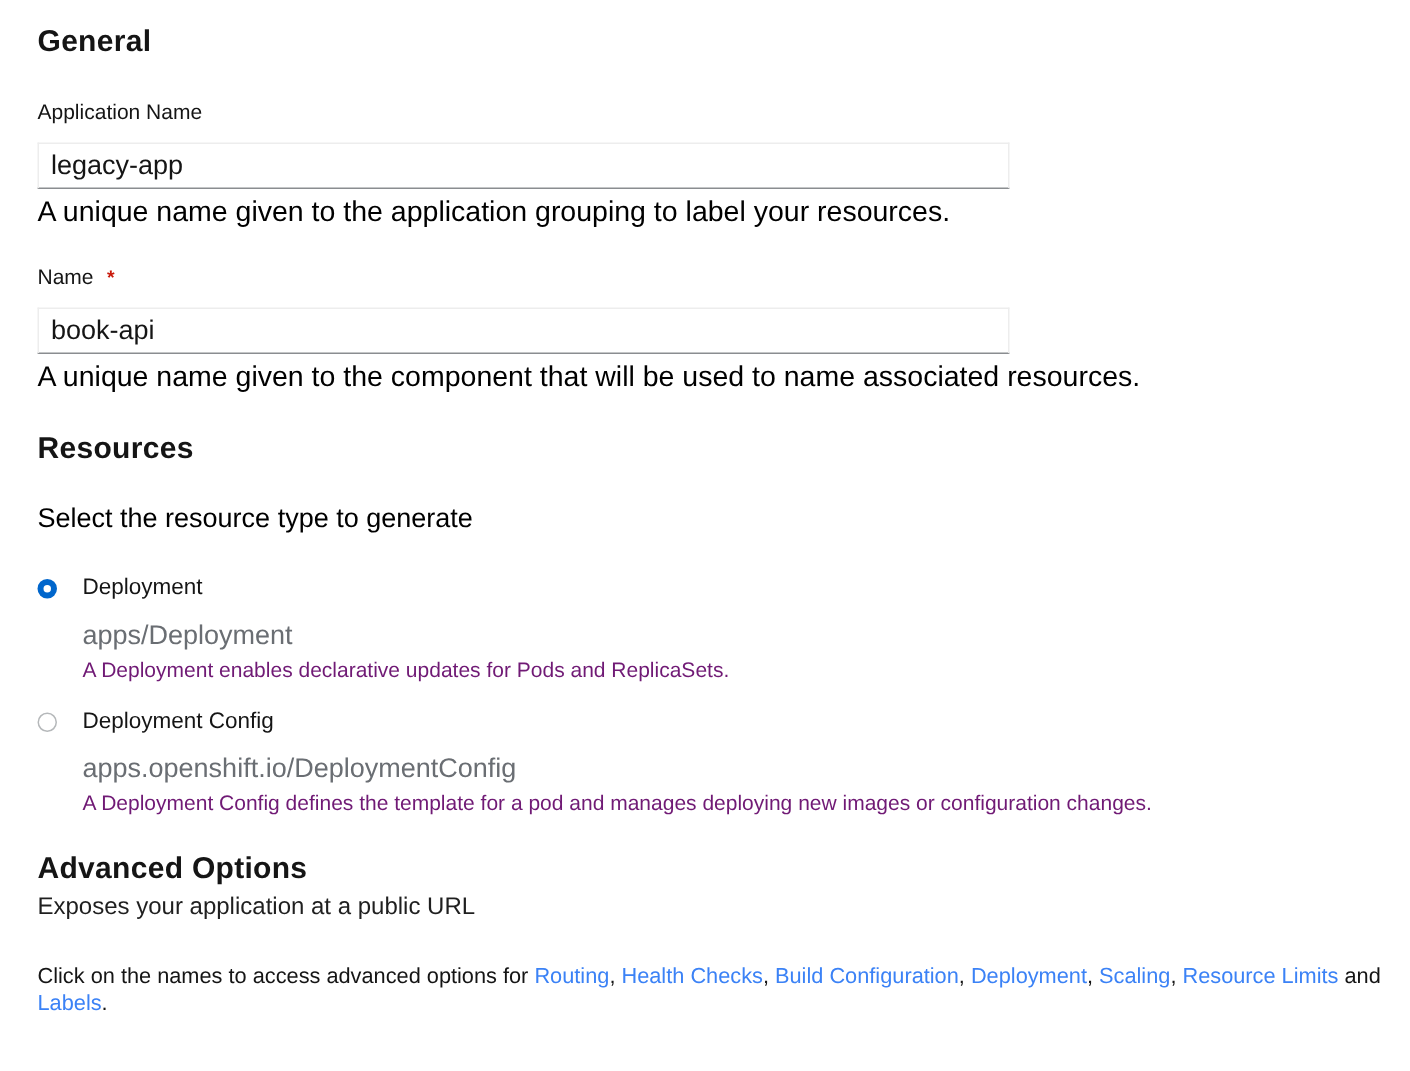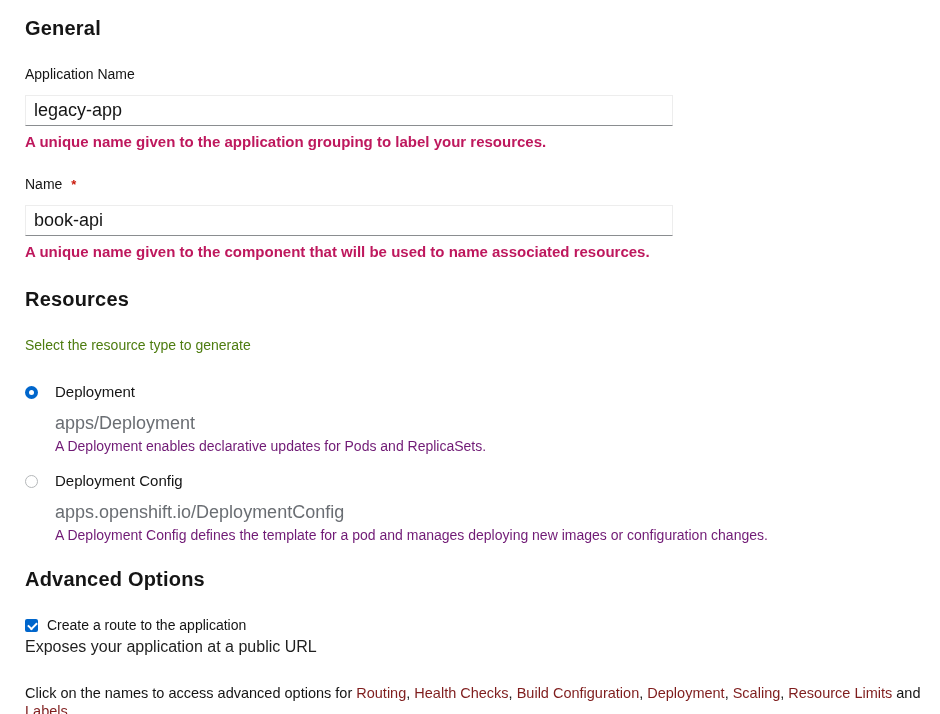--- a/index.html
+++ b/index.html
@@ -45,31 +45,30 @@
     border-bottom: 1px solid #8a8d90;
     border-radius: 0;
     padding: 0 8px;
     font-family: "Liberation Sans", sans-serif;
     font-size: 18px;
     color: #151515;
     outline: none;
   }
   .helper-text {
     margin-top: 8px;
-    font-size: 15px;
-    line-height: 16px;
-    color: #be185d;
-    font-weight: bold;
+    font-size: 19px;
+    line-height: 16px;
+    color: #000000;
   }
   .section-resources { margin-top: 27px; }
   .prompt {
     margin-top: 26px;
-    font-size: 14px;
+    font-size: 18px;
     line-height: 17px;
-    color: #4d7c0f;
+    color: #000000;
   }
   .radio-group { margin-top: 30px; }
   .radio-option + .radio-option { margin-top: 19px; }
   .radio-row { display: flex; align-items: center; }
   .radio-circle {
     width: 13px;
     height: 13px;
     border-radius: 50%;
     flex: 0 0 auto;
     position: relative;
@@ -145,21 +144,21 @@
     line-height: 16px;
     color: #1f1f1f;
   }
   .links-paragraph {
     margin-top: 29px;
     font-size: 14.5px;
     line-height: 18px;
     color: #151515;
   }
   .links-paragraph .adv-link {
-    color: #7f1d1d;
+    color: #3b82f6;
     cursor: pointer;
     text-decoration: none;
   }
 </style>
 </head>
 <body>
 
 <div class="page">
 
   <h2 class="section-title">General</h2>
@@ -205,21 +204,17 @@
       <div class="option-detail">
         <div class="option-api">apps.openshift.io/DeploymentConfig</div>
         <div class="option-desc">A Deployment Config defines the template for a pod and manages deploying new images or configuration changes.</div>
       </div>
     </div>
 
   </div>
 
   <h2 class="section-title section-advanced">Advanced Options</h2>
 
-  <div class="checkbox-row">
-    <span class="checkbox-box"></span>
-    <span class="checkbox-label">Create a route to the application</span>
-  </div>
   <div class="checkbox-help">Exposes your application at a public URL</div>
 
   <p class="links-paragraph"><span>Click on the names to access advanced options for </span><span class="adv-link">Routing</span><span>, </span><span class="adv-link">Health Checks</span><span>, </span><span class="adv-link">Build Configuration</span><span>, </span><span class="adv-link">Deployment</span><span>, </span><span class="adv-link">Scaling</span><span>, </span><span class="adv-link">Resource Limits</span><span> and </span><span class="adv-link">Labels</span><span>.</span></p>
 
 </div>
 
 </body></html>

